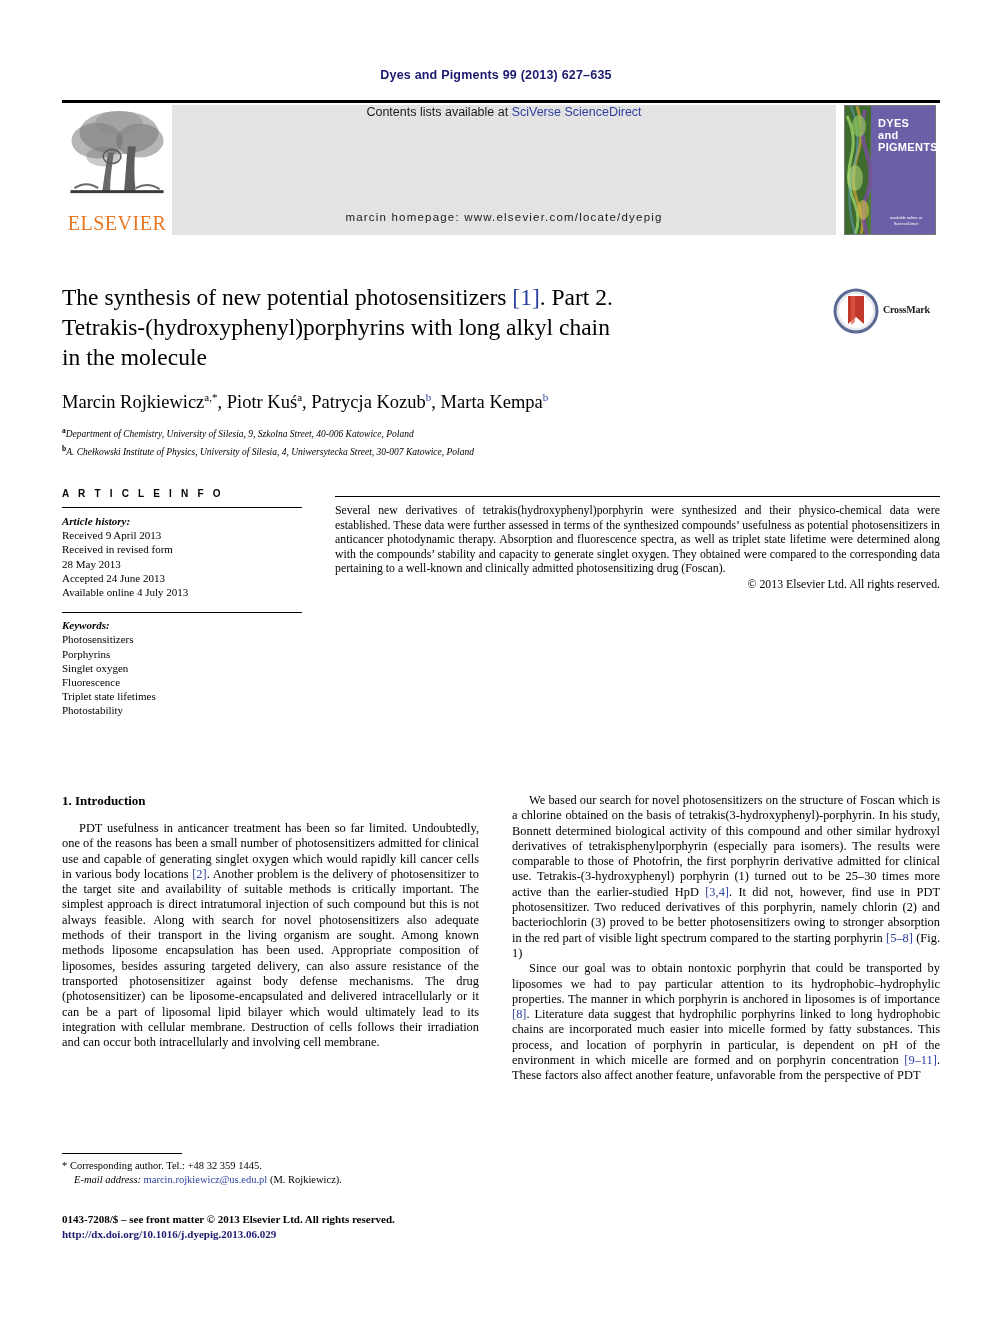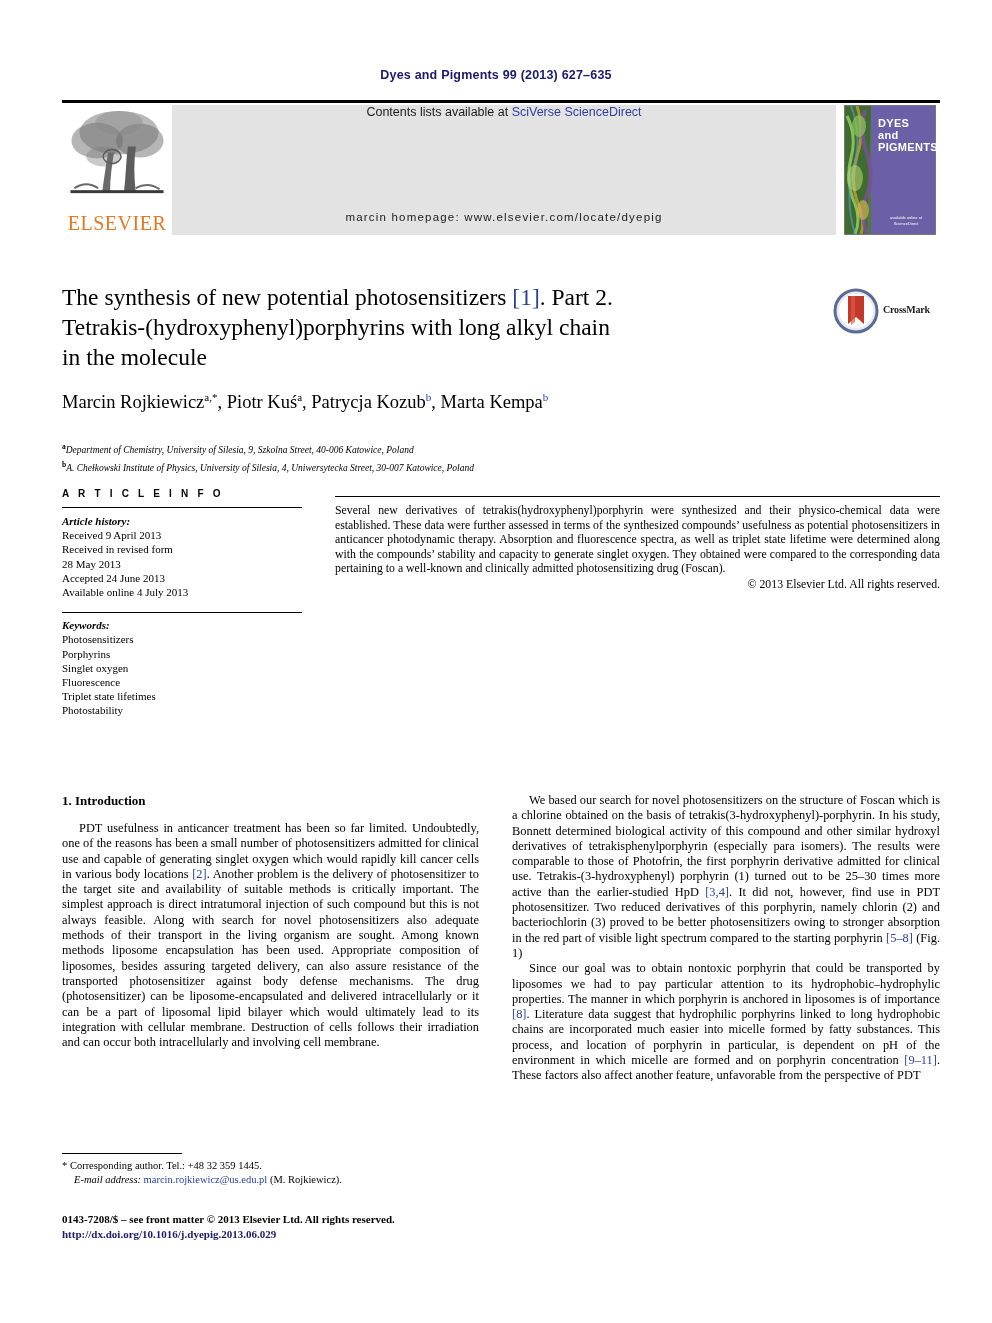--- a/index.html
+++ b/index.html
@@ -168,21 +168,21 @@
     font-family: "Liberation Serif", serif;
     font-size: 18.5px;
     line-height: 24px;
     color: #000;
   }
   .authors sup { font-size: 11px; vertical-align: super; }
   .authors sup.blue { color:#2b3f9e; }
 
   .affils {
     position:absolute;
-    left:62px; top: 440px;
+    left:62px; top: 424px;
     width: 800px;
     font-family: "Liberation Serif", serif;
     font-style: italic;
     font-size: 9.5px;
     line-height: 13.5px;
     color: #000;
   }
   .affils sup { font-style: normal; font-size: 7.5px; vertical-align: super; font-weight:bold;}
 
   .crossmark {

